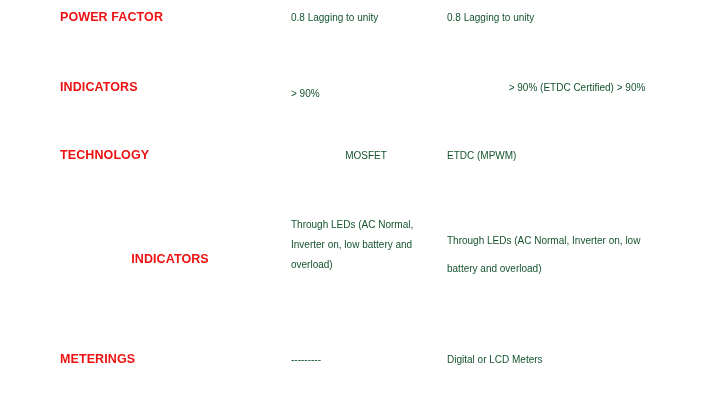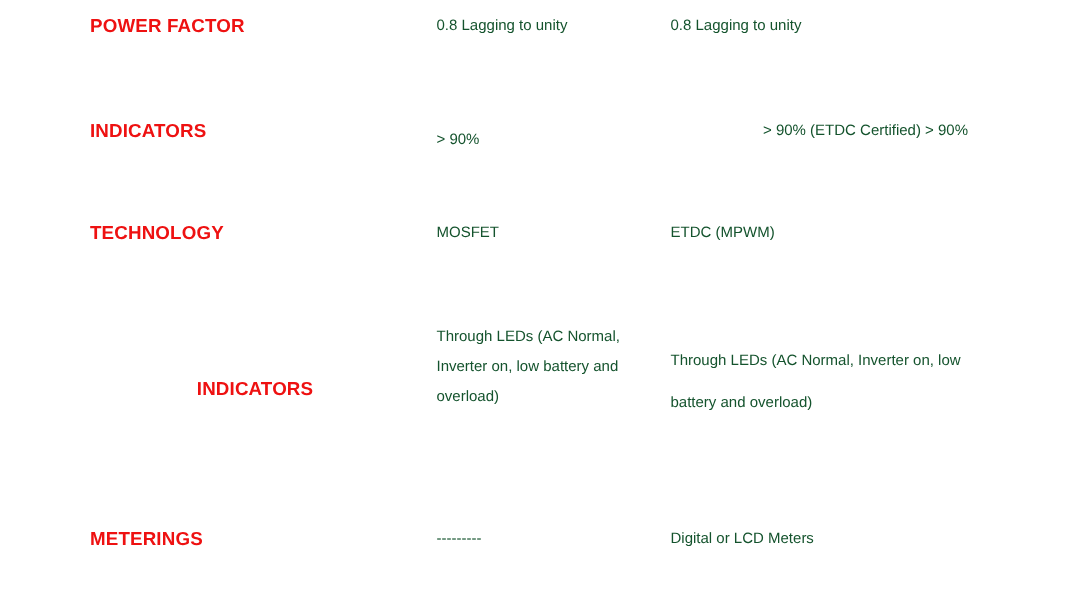--- a/index.html
+++ b/index.html
@@ -65,21 +65,21 @@
   </div>
 
   <div class="row" style="top:80px;">
     <div class="cell labelcol label" style="top:0;">INDICATORS</div>
     <div class="cell col2 value" style="top:6px;">&gt; 90%</div>
     <div class="cell col3 value" style="top:0; width:260px;text-align:center;">&gt; 90% (ETDC Certified) &gt; 90%</div>
   </div>
 
   <div class="row" style="top:148px;">
     <div class="cell labelcol label" style="top:0;">TECHNOLOGY</div>
-    <div class="cell col2 value" style="top:0;">MOSFET</div>
+    <div class="cell col2 value" style="top:0;text-align:center;">MOSFET</div>
     <div class="cell col3 value" style="top:0;">ETDC (MPWM)</div>
   </div>
 
   <div class="row" style="top:215px;">
     <div class="cell labelcol label" style="top:37px;text-align:center;">INDICATORS</div>
     <div class="cell col2 value tight" style="top:0; width:140px;">Through LEDs (AC Normal, Inverter on, low battery and overload)</div>
     <div class="cell col3 value loose" style="top:12px; width:196px;">Through LEDs (AC Normal, Inverter on, low battery and overload)</div>
   </div>
 
   <div class="row" style="top:352px;">

